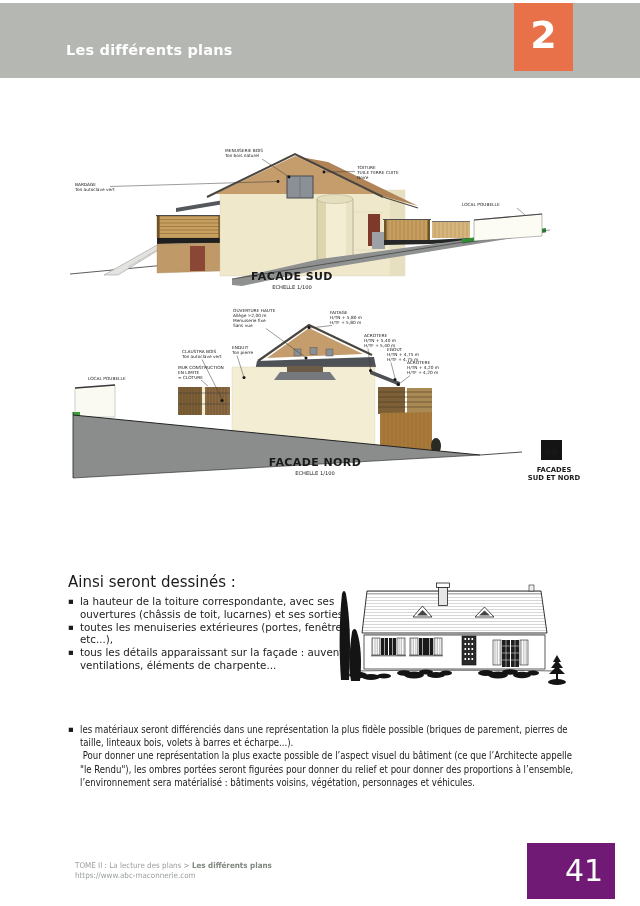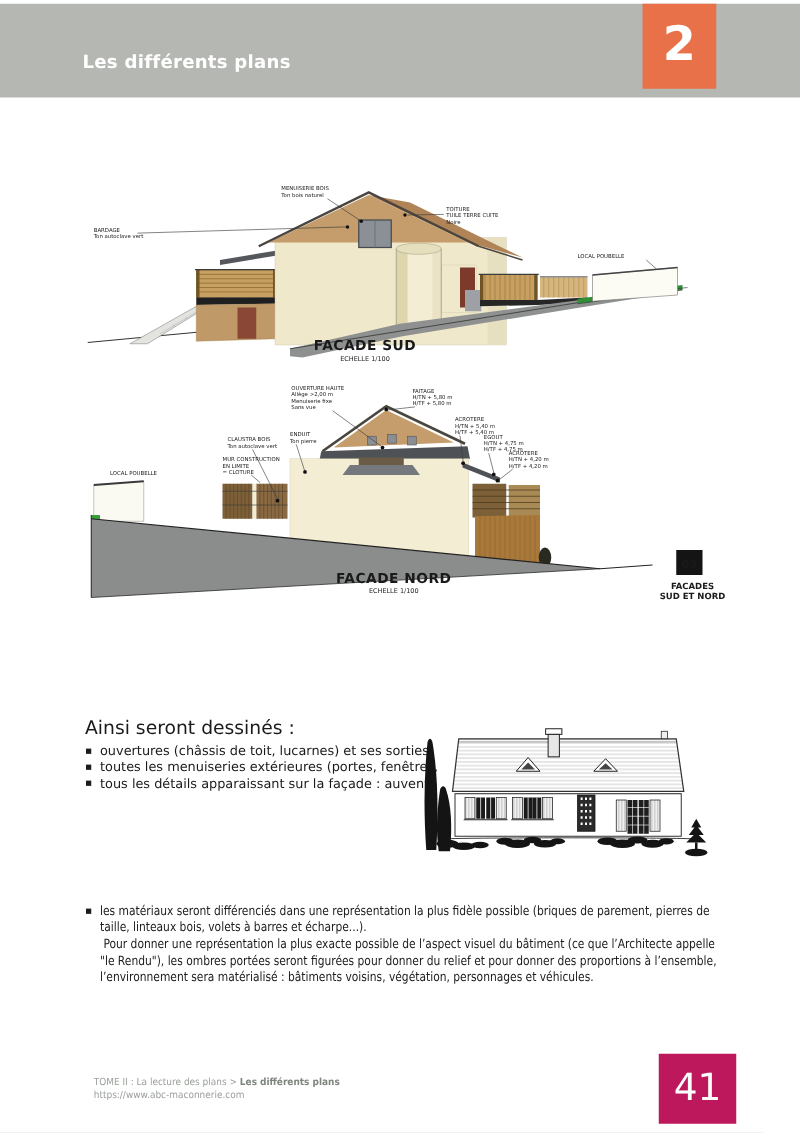--- a/index.html
+++ b/index.html
@@ -32,22 +32,22 @@
   .last-bullet{position:absolute;left:68px;top:723px;font-size:10.2px;color:#1b1b1b;}
   .last-bullet::before{content:"▪";position:absolute;left:0;top:1px;font-size:8.5px;color:#1b1b1b;}
   .lb-text{margin-left:12px;transform:scaleX(.84);transform-origin:0 0;}
   .wline{display:block;line-height:13.2px;white-space:pre;}
   
   .footer-left{position:absolute;left:75px;top:861px;font-size:7.8px;color:#9aa09a;
                transform:scaleX(.92);transform-origin:0 0;}
   .footer-left .fl1{display:block;white-space:pre;}
   .footer-left .crumb-bold{color:#7f857f;font-weight:bold;}
   .footer-left .fl2{display:block;white-space:pre;margin-top:1px;}
-  .page-num{position:absolute;left:527px;top:843px;width:62px;height:56px;background:#be185d;
-            color:#fcfcfa;font-size:30px;text-align:center;line-height:55px;}
+  .page-num{position:absolute;left:527px;top:843px;width:62px;height:56px;background:#701a75;
+            color:#fcfcfa;font-size:30px;text-align:center;line-height:55px;padding-left:26px;}
 </style>
 </head>
 <body>
 
 <div class="page">
 
   <div class="header-band"></div>
   <div class="header-title">Les différents plans</div>
   <div class="chapter-box">2</div>
 
@@ -238,27 +238,30 @@
       <text class="ttl" x="255" y="166" text-anchor="middle">FACADE NORD</text>
       <text class="scl" x="255" y="174.5" text-anchor="middle">ECHELLE 1/100</text>
     </g>
   </svg>
 
 
   <div class="body-intro">Ainsi seront dessinés :</div>
 
   <div class="bullets">
     <div class="li">
+      <span class="bline">la hauteur de la toiture correspondante, avec ses</span>
       <span class="bline">ouvertures (châssis de toit, lucarnes) et ses sorties</span>
     </div>
     <div class="li">
       <span class="bline">toutes les menuiseries extérieures (portes, fenêtres,</span>
+      <span class="bline">etc...),</span>
     </div>
     <div class="li">
       <span class="bline">tous les détails apparaissant sur la façade : auvent,</span>
+      <span class="bline">ventilations, éléments de charpente...</span>
     </div>
   </div>
 
   <div class="last-bullet">
     <div class="lb-text">
       <span class="wline">les matériaux seront différenciés dans une représentation la plus fidèle possible (briques de parement, pierres de</span>
       <span class="wline">taille, linteaux bois, volets à barres et écharpe...).</span>
       <span class="wline"> Pour donner une représentation la plus exacte possible de l’aspect visuel du bâtiment (ce que l’Architecte appelle</span>
       <span class="wline">"le Rendu"), les ombres portées seront figurées pour donner du relief et pour donner des proportions à l’ensemble,</span>
       <span class="wline">l’environnement sera matérialisé : bâtiments voisins, végétation, personnages et véhicules.</span>

